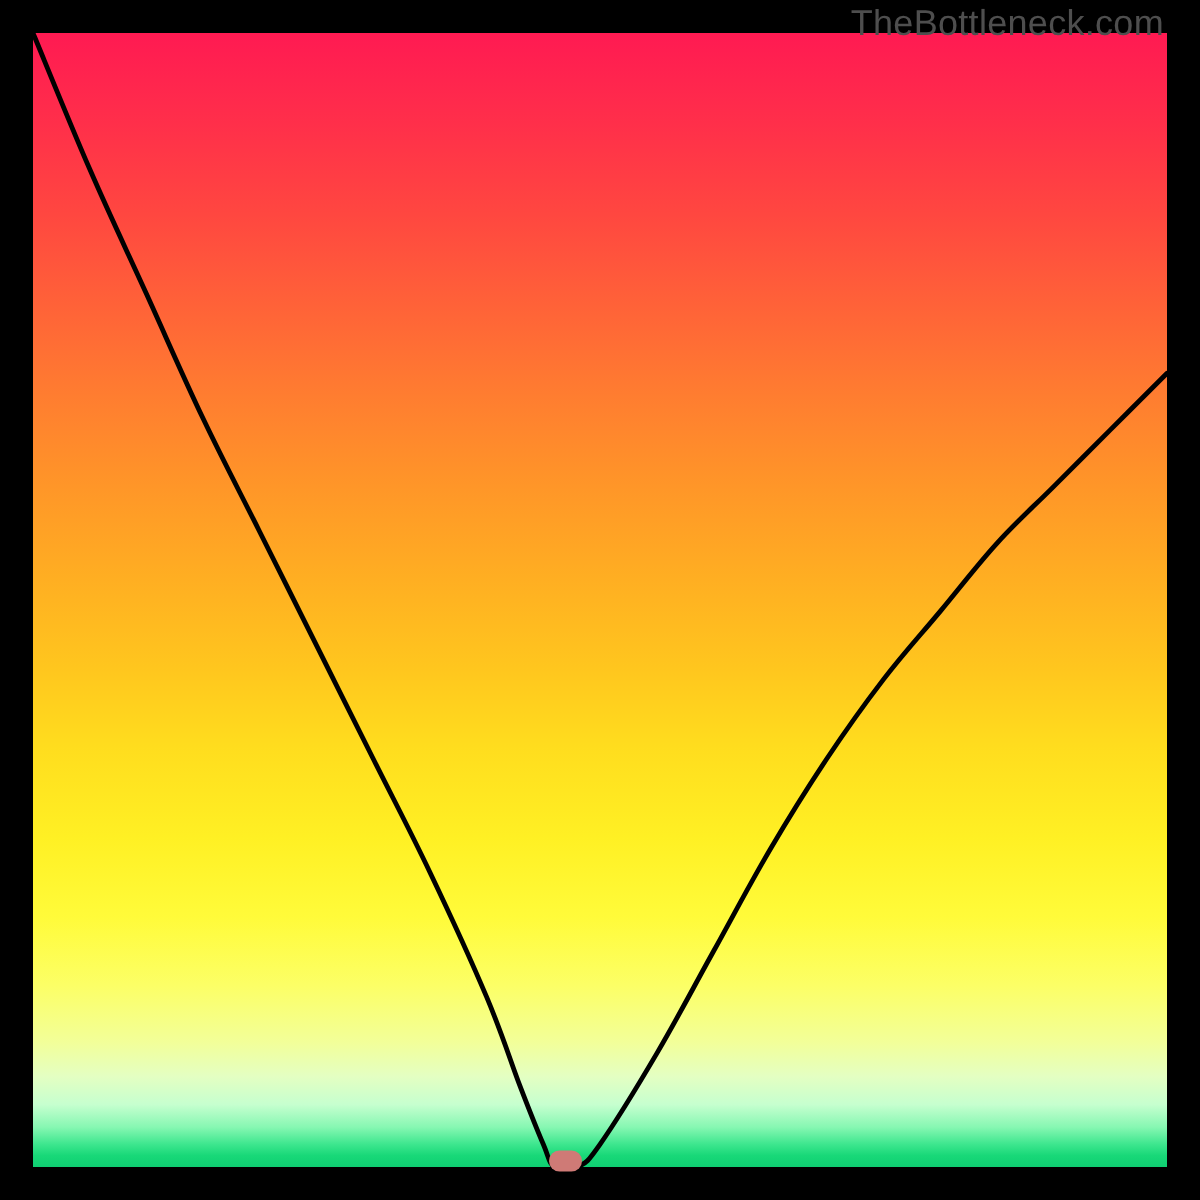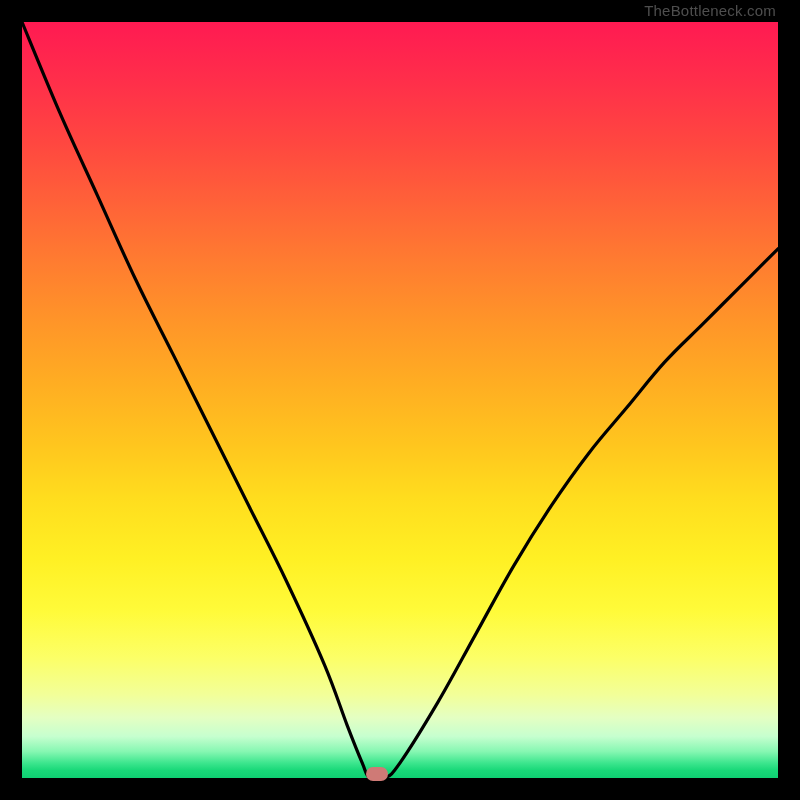--- a/index.html
+++ b/index.html
@@ -44,21 +44,21 @@
       #3de68e 98%,
       #18d878 99%,
       #0fcf72 100%
     );
   }
   .watermark {
     position: absolute;
     top: 2px;
     right: 24px;
     color: #4e4e4e;
-    font-size: 15px;
+    font-size: 24px;
     font-weight: 500;
     letter-spacing: 0.2px;
     z-index: 10;
   }
   svg.curve {
     position: absolute;
     left: 0;
     top: 0;
     width: 756px;
     height: 756px;

